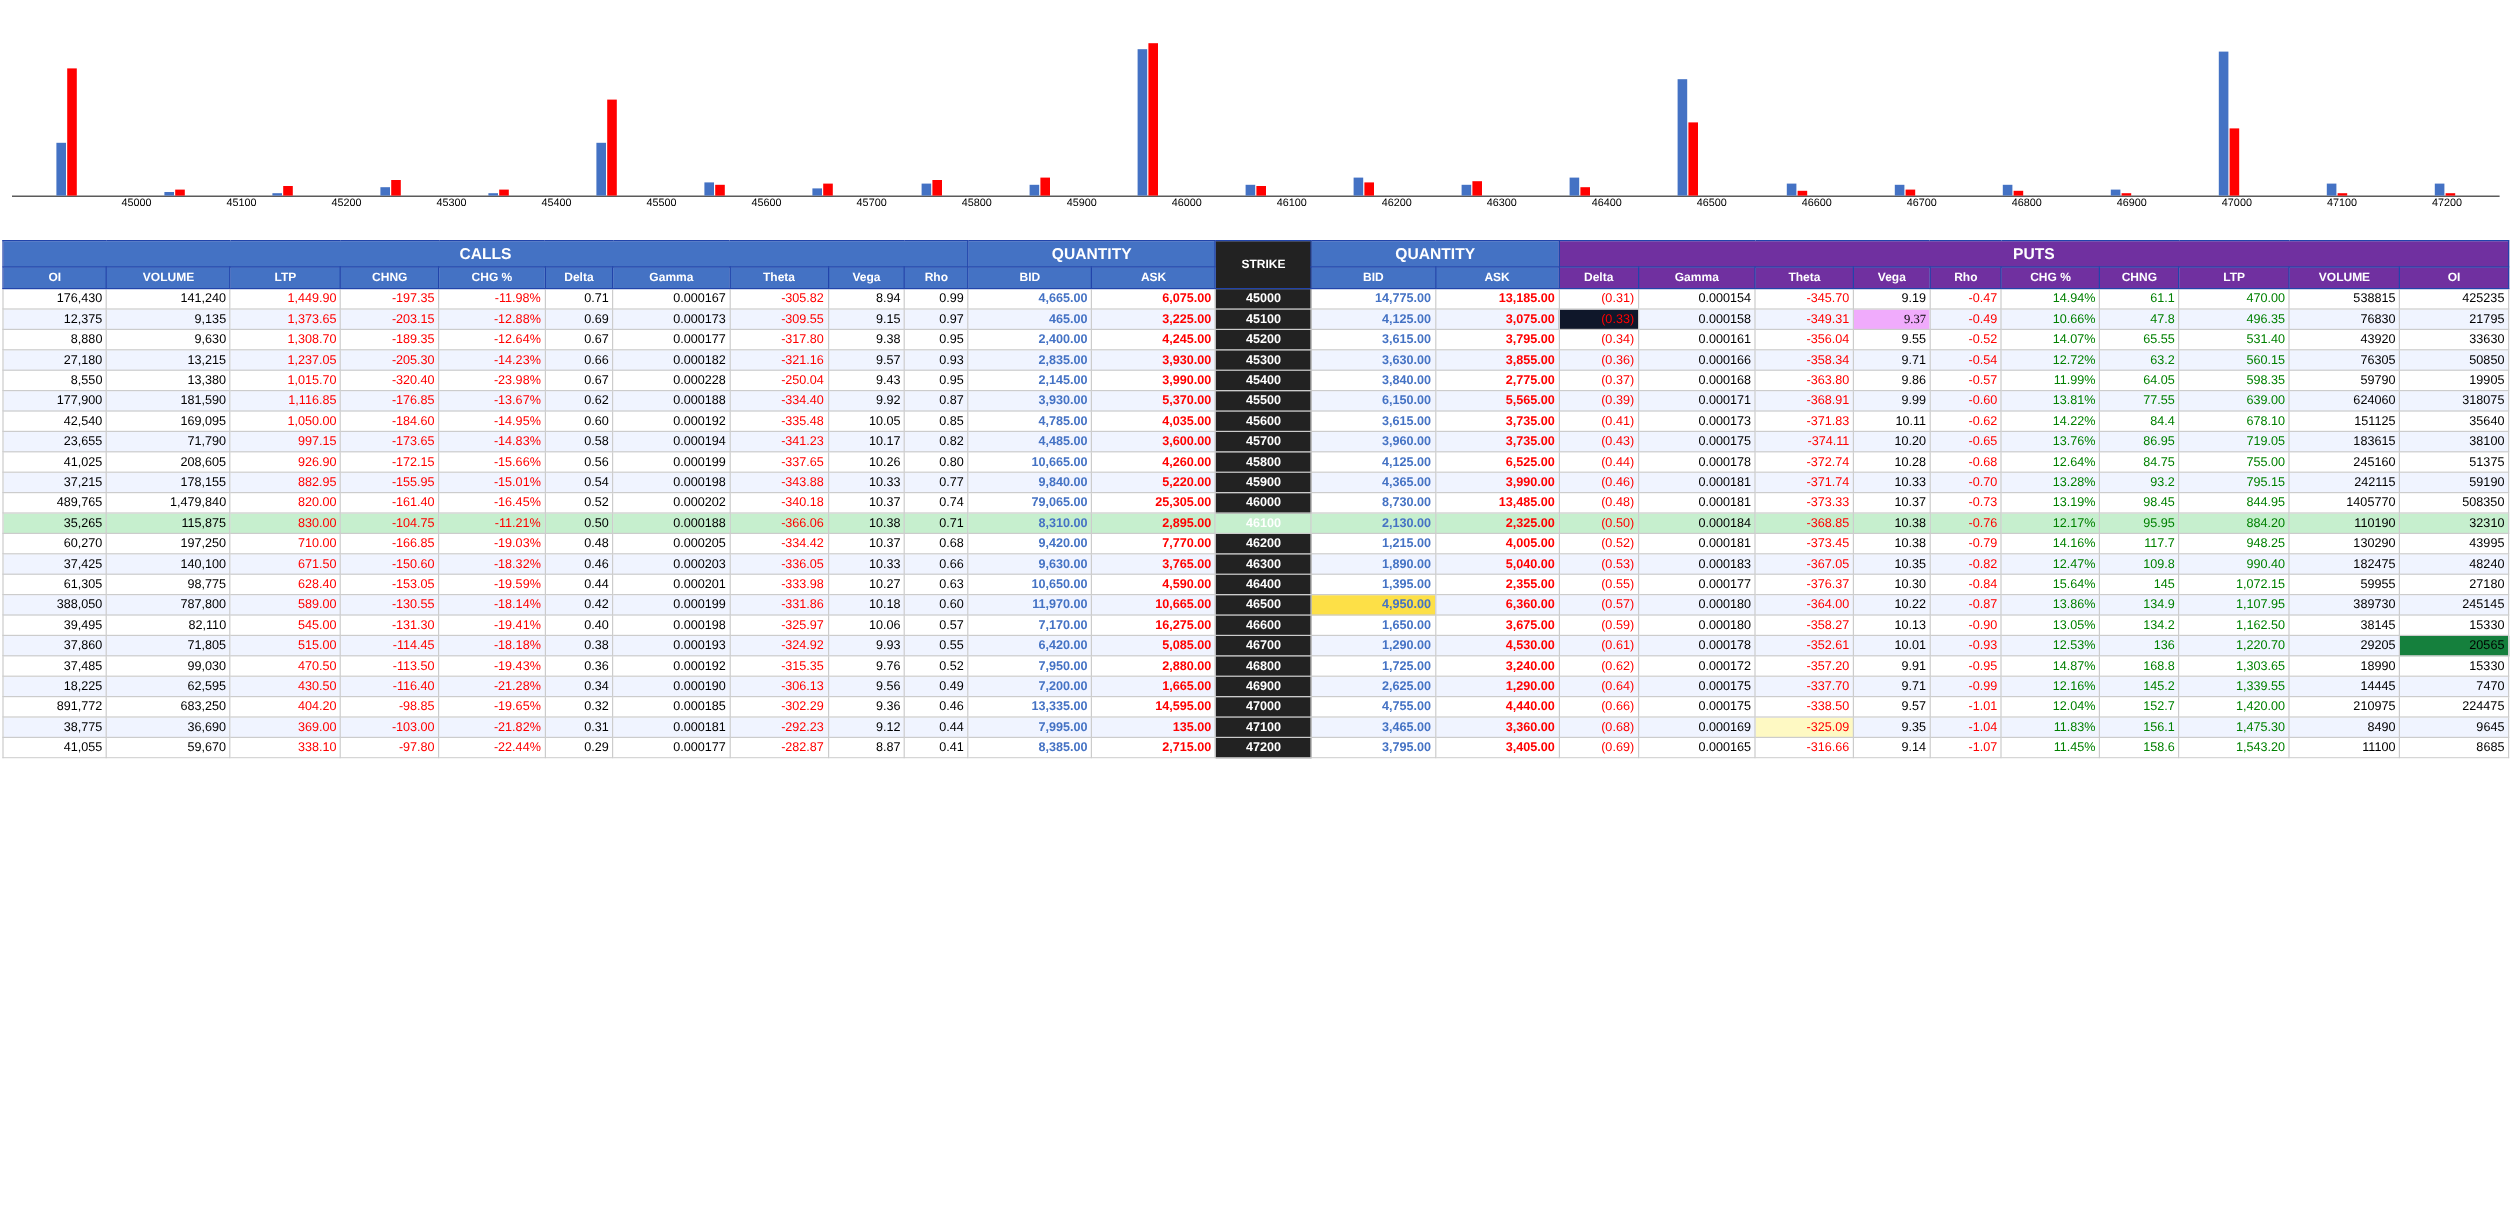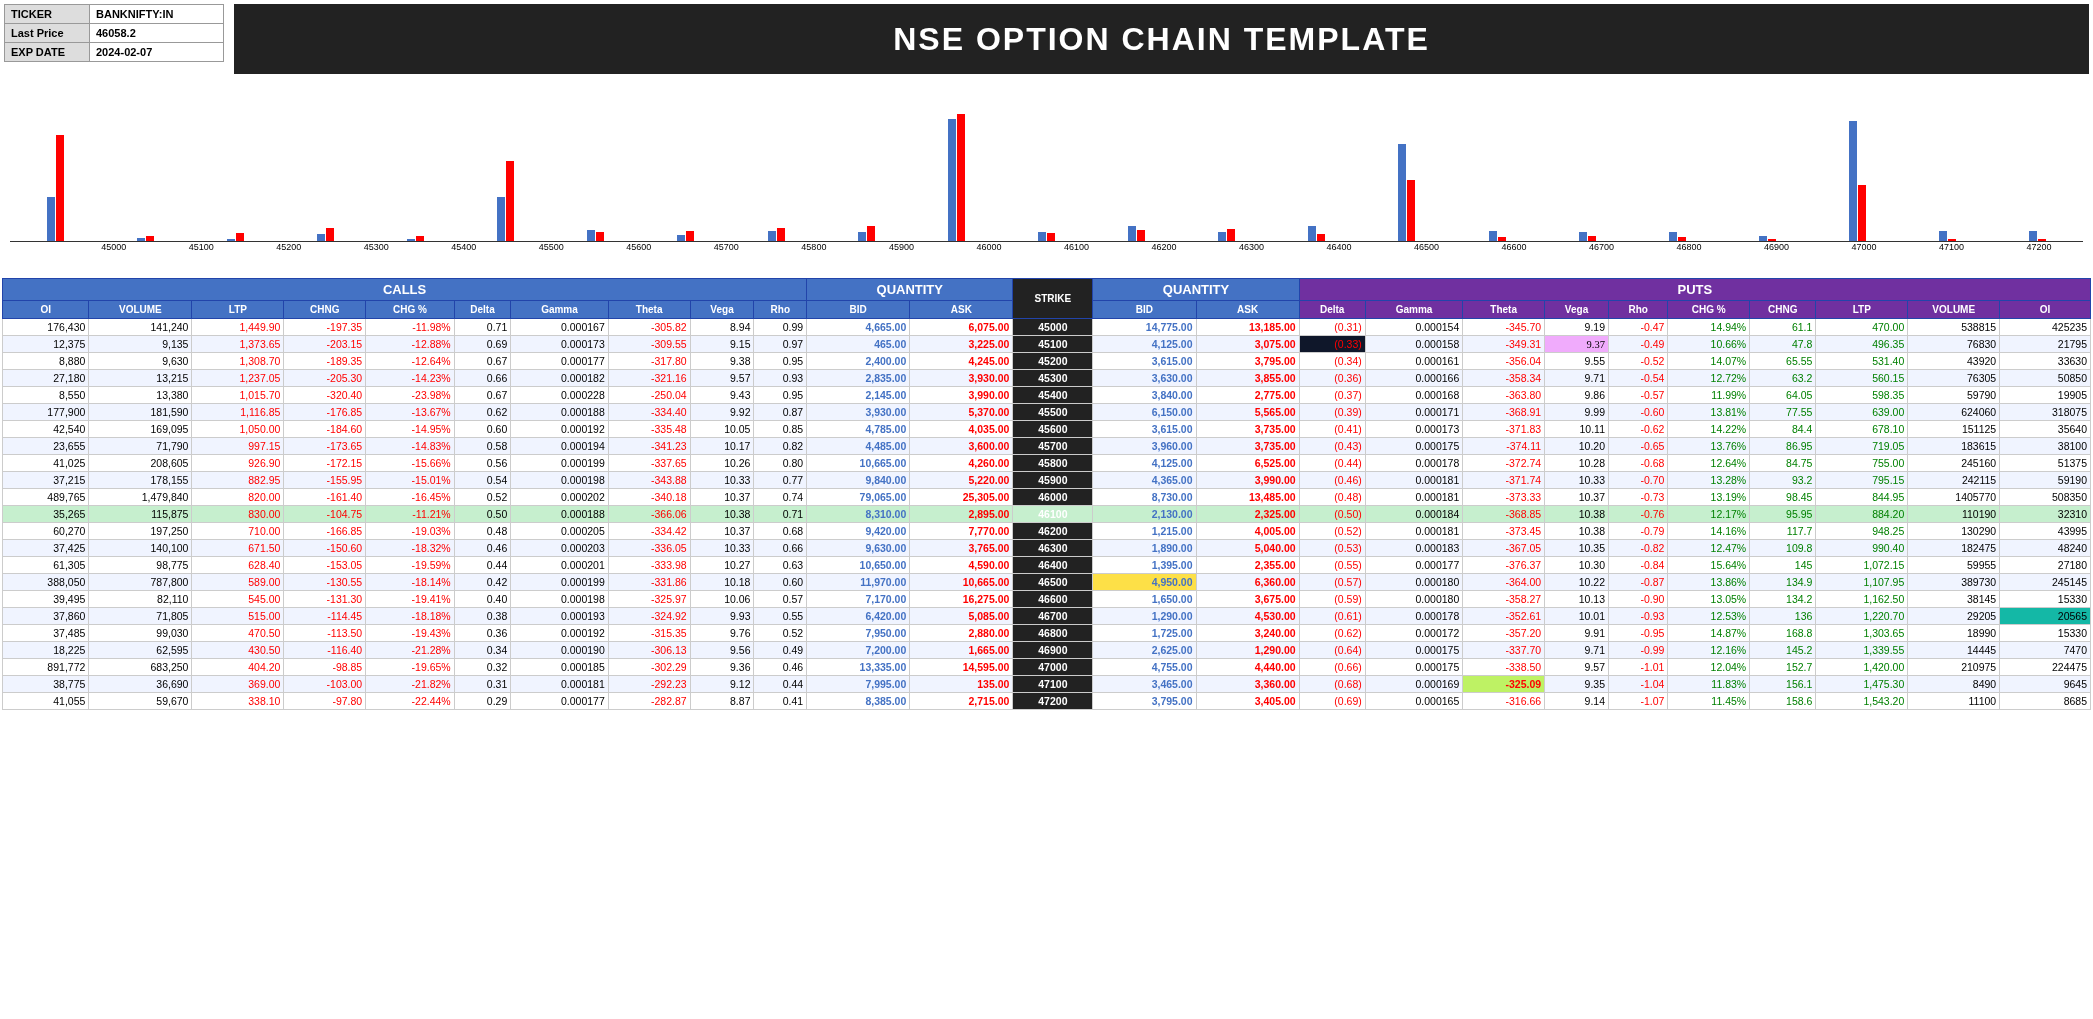--- a/index.html
+++ b/index.html
@@ -36,39 +36,20 @@
     .neg { color: #ff0000; }
     .pos { color: #008000; }
     .highlight-bid { color: #4472C4; font-weight: bold; }
     .highlight-ask { color: #ff0000; font-weight: bold; }
   </style>
 </head>
 <body>
 
 <div>
 
-  <div class="top-section">
-    <div class="ticker-box">
-      <div class="ticker-row">
-        <div class="ticker-label">TICKER</div>
-        <div class="ticker-value">BANKNIFTY:IN</div>
-      </div>
-      <div class="ticker-row">
-        <div class="ticker-label">Last Price</div>
-        <div class="ticker-value">46058.2</div>
-      </div>
-      <div class="ticker-row">
-        <div class="ticker-label">EXP DATE</div>
-        <div class="ticker-value">2024-02-07</div>
-      </div>
-    </div>
-    <div class="title-box">
-      <div class="title-text">NSE OPTION CHAIN TEMPLATE</div>
-    </div>
-  </div>
 
   <div class="chart-area">
     <div style="display:flex; height:160px;">
       <div style="flex:1; border-bottom:1px solid #333; position:relative; display:flex; align-items:flex-end;" id="bars-area">
       <div style="display: flex; align-items: flex-end; flex: 1 1 0%; justify-content: center; gap: 1px;">
             <div class="bar-call" style="height: 44px;"></div>
             <div class="bar-put" style="height: 106px;"></div>
           </div>
           <div style="display: flex; align-items: flex-end; flex: 1 1 0%; justify-content: center; gap: 1px;">
             <div class="bar-call" style="height: 3px;"></div>
@@ -702,21 +683,21 @@
             <td class="highlight-ask" style="background: rgb(240, 244, 255);">4,530.00</td>
             <td class="neg" style="background: rgb(240, 244, 255);">(0.61)</td>
             <td style="background: rgb(240, 244, 255);">0.000178</td>
             <td class="neg" style="background: rgb(240, 244, 255);">-352.61</td>
             <td style="background: rgb(240, 244, 255);">10.01</td>
             <td class="neg" style="background: rgb(240, 244, 255);">-0.93</td>
             <td class="pos" style="background: rgb(240, 244, 255);">12.53%</td>
             <td class="pos" style="background: rgb(240, 244, 255);">136</td>
             <td class="pos" style="background: rgb(240, 244, 255);">1,220.70</td>
             <td style="background: rgb(240, 244, 255);">29205</td>
-            <td style="background: #14b8a6; padding-left: 14px;">20565</td>
+            <td style="background: #15803d; padding-left: 14px;">20565</td>
           </tr>
           <tr>
             <td>37,485</td>
             <td>99,030</td>
             <td class="neg">470.50</td>
             <td class="neg">-113.50</td>
             <td class="neg">-19.43%</td>
             <td>0.36</td>
             <td>0.000192</td>
             <td class="neg">-315.35</td>
@@ -803,21 +784,21 @@
             <td class="neg" style="background: rgb(240, 244, 255);">-292.23</td>
             <td style="background: rgb(240, 244, 255);">9.12</td>
             <td style="background: rgb(240, 244, 255);">0.44</td>
             <td class="highlight-bid" style="background: rgb(240, 244, 255);">7,995.00</td>
             <td class="highlight-ask" style="background: rgb(240, 244, 255);">135.00</td>
             <td class="strike-col">47100</td>
             <td class="highlight-bid" style="background: rgb(240, 244, 255);">3,465.00</td>
             <td class="highlight-ask" style="background: rgb(240, 244, 255);">3,360.00</td>
             <td class="neg" style="background: rgb(240, 244, 255);">(0.68)</td>
             <td style="background: rgb(240, 244, 255);">0.000169</td>
-            <td class="neg" style="background: #bef264; font-weight: bold;">-325.09</td>
+            <td class="neg" style="background: #fef9c3;">-325.09</td>
             <td style="background: rgb(240, 244, 255);">9.35</td>
             <td class="neg" style="background: rgb(240, 244, 255);">-1.04</td>
             <td class="pos" style="background: rgb(240, 244, 255);">11.83%</td>
             <td class="pos" style="background: rgb(240, 244, 255);">156.1</td>
             <td class="pos" style="background: rgb(240, 244, 255);">1,475.30</td>
             <td style="background: rgb(240, 244, 255);">8490</td>
             <td style="background: rgb(240, 244, 255);">9645</td>
           </tr>
           <tr>
             <td>41,055</td>

